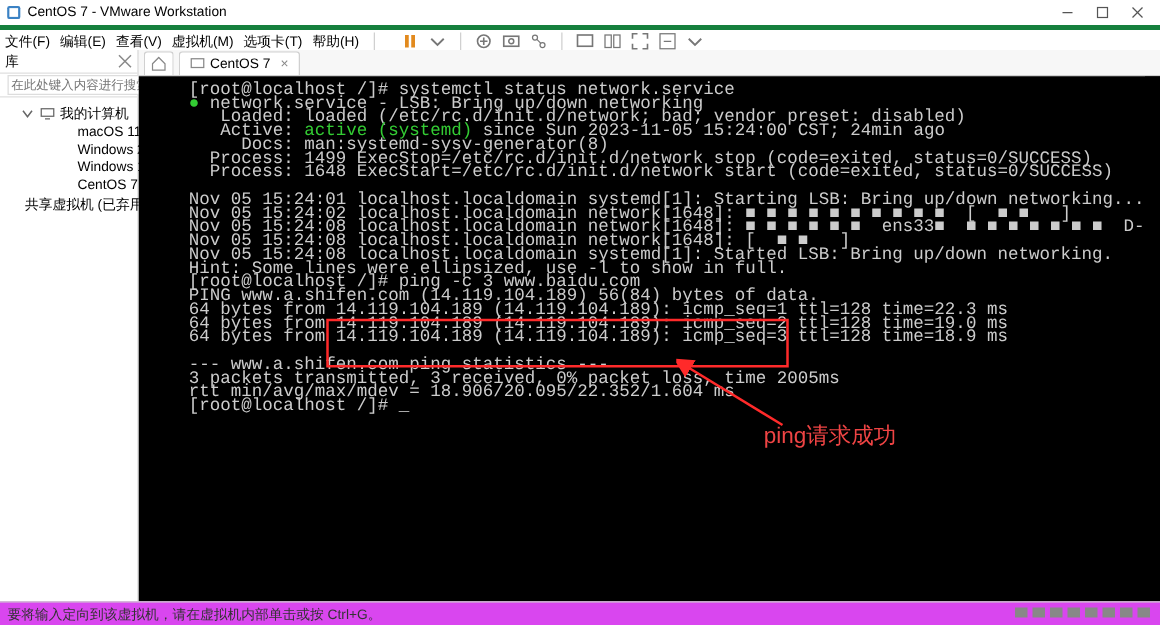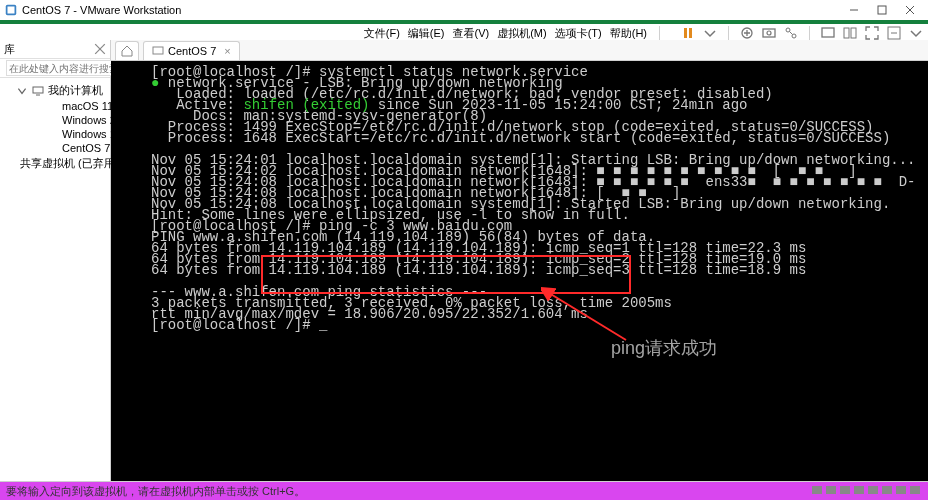--- a/index.html
+++ b/index.html
@@ -39,21 +39,20 @@
   
   .menubar {
     height: 18px;
     display: flex;
     align-items: center;
     background: #fff;
     border-bottom: 1px solid #d0d0d0;
     padding: 0 4px;
     gap: 8px;
     font-size: 11px;
-    justify-content: flex-end;
   }
   .menubar .menuitem { white-space: nowrap; }
   .toolbar-group {
     display: inline-flex; align-items: center; gap: 6px; margin-left: 8px;
   }
   .menubar .sep { width: 1px; height: 14px; background: #d0d0d0; margin: 0 4px; }
   .tb-icon { width: 16px; height: 16px; display: inline-flex; align-items: center; justify-content: center; color: #555; }
   .tb-icon.orange { color: #e28a1e; }
   
   .mainrow {
@@ -144,21 +143,21 @@
   .terminal .ok { color: #33cc33; }
   .terminal .bullet { color: #33cc33; }
   
   .redbox {
     position: absolute;
     border: 2px solid #ff2a2a;
     pointer-events: none;
   }
   .annot {
     position: absolute;
-    color: #a3a3a3;
+    color: #ef4444;
     font-family: "Microsoft YaHei", sans-serif;
     font-size: 18px;
     font-weight: 500;
   }
   .arrow {
     position: absolute;
     pointer-events: none;
   }
   .vscroll {
     position: absolute;
@@ -379,21 +378,21 @@
           </span>
         <span>CentOS 7</span>
         <span class="close">×</span>
       </div>
     </div>
 
     <div class="terminal-wrap">
       <div class="terminal" id="term">[root@localhost /]# systemctl status network.service
 <span class="bullet">●</span> network.service - LSB: Bring up/down networking
    Loaded: loaded (/etc/rc.d/init.d/network; bad; vendor preset: disabled)
-   Active: <span class="ok">shifen (exited)</span> since Sun 2023-11-05 15:24:00 CST; 24min ago
+   Active: <span class="ok">active (systemd)</span> since Sun 2023-11-05 15:24:00 CST; 24min ago
      Docs: man:systemd-sysv-generator(8)
   Process: 1499 ExecStop=/etc/rc.d/init.d/network stop (code=exited, status=0/SUCCESS)
   Process: 1648 ExecStart=/etc/rc.d/init.d/network start (code=exited, status=0/SUCCESS)
 
 Nov 05 15:24:01 localhost.localdomain systemd[1]: Starting LSB: Bring up/down networking...
 Nov 05 15:24:02 localhost.localdomain network[1648]: ■ ■ ■ ■ ■ ■ ■ ■ ■ ■  [  ■ ■   ]
 Nov 05 15:24:08 localhost.localdomain network[1648]: ■ ■ ■ ■ ■ ■  ens33■  ■ ■ ■ ■ ■ ■ ■  D-Bus ■ ■ ■ ■  /org/freedesktop/NetworkManager/ActiveConnection/2■
 Nov 05 15:24:08 localhost.localdomain network[1648]: [  ■ ■   ]
 Nov 05 15:24:08 localhost.localdomain systemd[1]: Started LSB: Bring up/down networking.
 Hint: Some lines were ellipsized, use -l to show in full.

